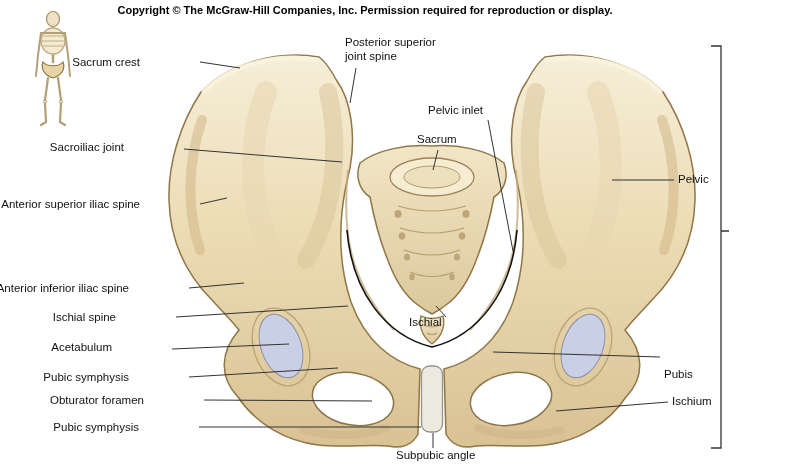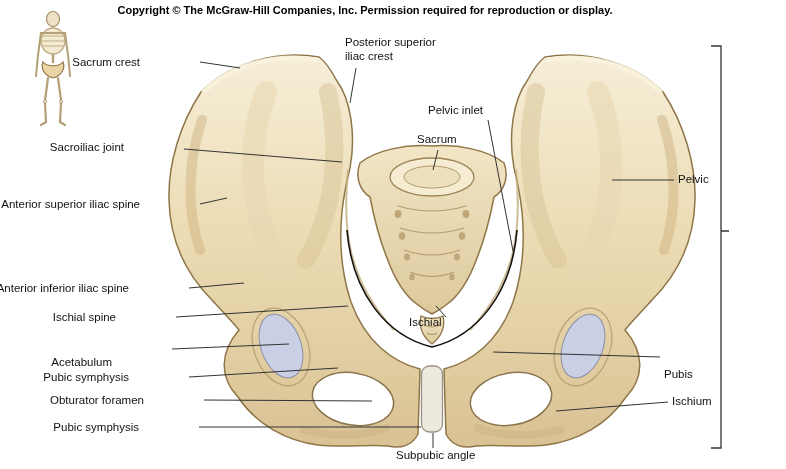--- a/index.html
+++ b/index.html
@@ -136,30 +136,30 @@
       <line x1="668" y1="402" x2="556" y2="411"></line>
       <line x1="199" y1="427" x2="421" y2="427"></line>
       <line x1="433" y1="448" x2="433" y2="433"></line>
     </g>
 
     <path d="M 711,46 H 721 V 448 H 711 M 721,231 H 729" fill="none" stroke="#333333" stroke-width="1.3"></path>
   </svg>
 
   <div class="label" style="right:590px;top:56px;text-align:right">Sacrum crest</div>
   <div class="label multiline" style="left:345px;top:36px">Posterior superior
-iliac crest</div>
+joint spine</div>
   <div class="label" style="right:606px;top:141px;">Sacroiliac joint</div>
   <div class="label" style="left:428px;top:104px">Pelvic inlet</div>
   <div class="label" style="left:417px;top:133px">Sacrum</div>
   <div class="label" style="right:590px;top:198px;text-align:right">Anterior superior iliac spine</div>
   <div class="label" style="left:678px;top:173px">Pelvic</div>
   <div class="label" style="right:601px;top:282px;text-align:left">Anterior inferior iliac spine</div>
   <div class="label" style="right:614px;top:311px;text-align:right">Ischial spine</div>
   <div class="label" style="left:409px;top:316px">Ischial</div>
-  <div class="label" style="right:618px;top:356px;text-align:right">Acetabulum</div>
+  <div class="label" style="right:618px;top:341px;text-align:right">Acetabulum</div>
   <div class="label" style="left:664px;top:368px">Pubis</div>
   <div class="label" style="right:601px;top:371px;text-align:right">Pubic symphysis</div>
   <div class="label" style="right:586px;top:394px;text-align:right">Obturator foramen</div>
   <div class="label" style="left:672px;top:395px">Ischium</div>
   <div class="label" style="right:591px;top:421px;text-align:right">Pubic symphysis</div>
   <div class="label" style="left:396px;top:449px">Subpubic angle</div>
   <div class="label bold" style="left:731px;top:224px">Os coxae</div>
 
 </div>
 

